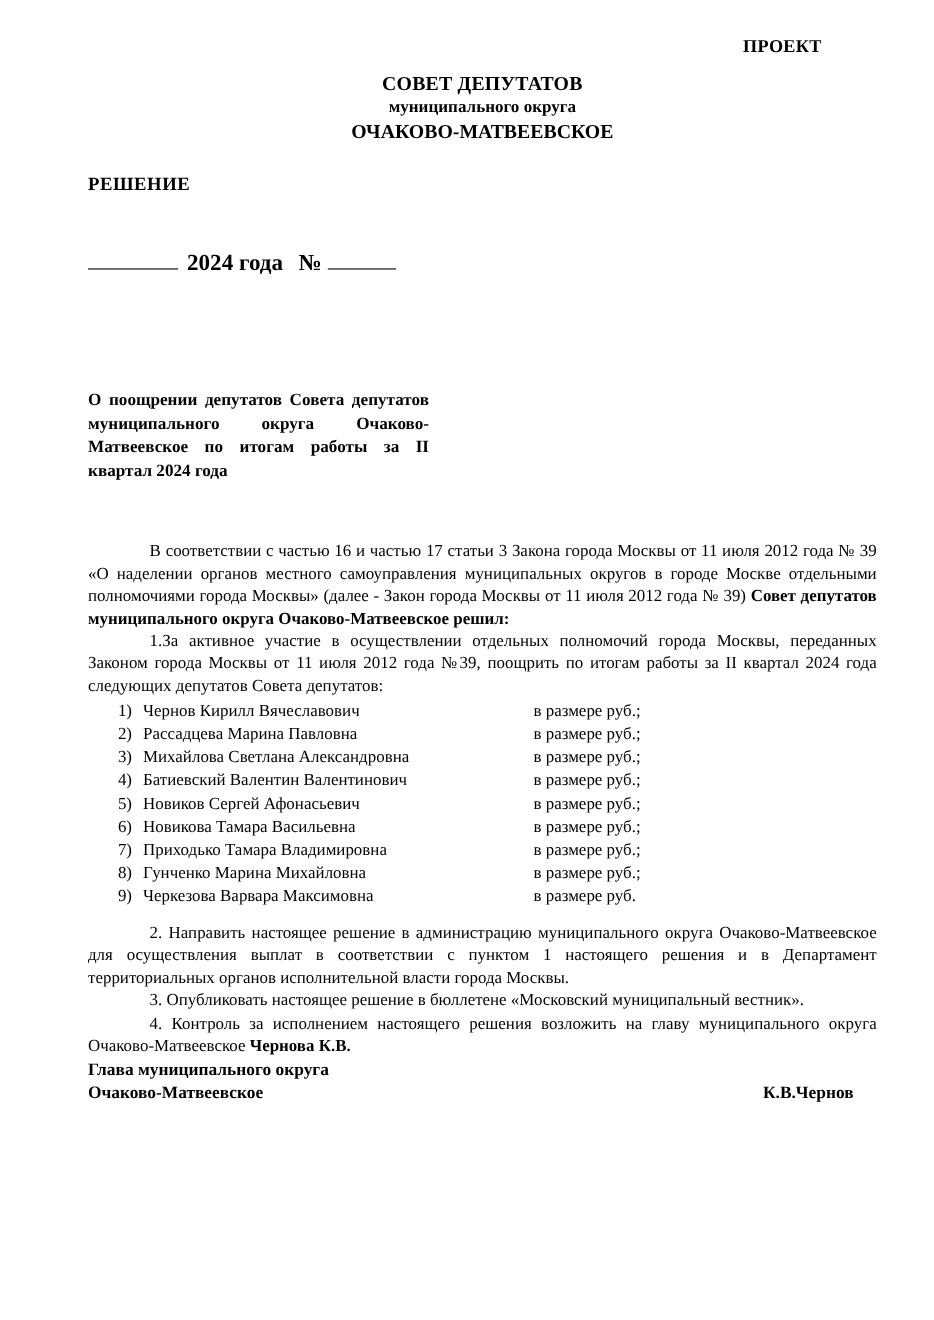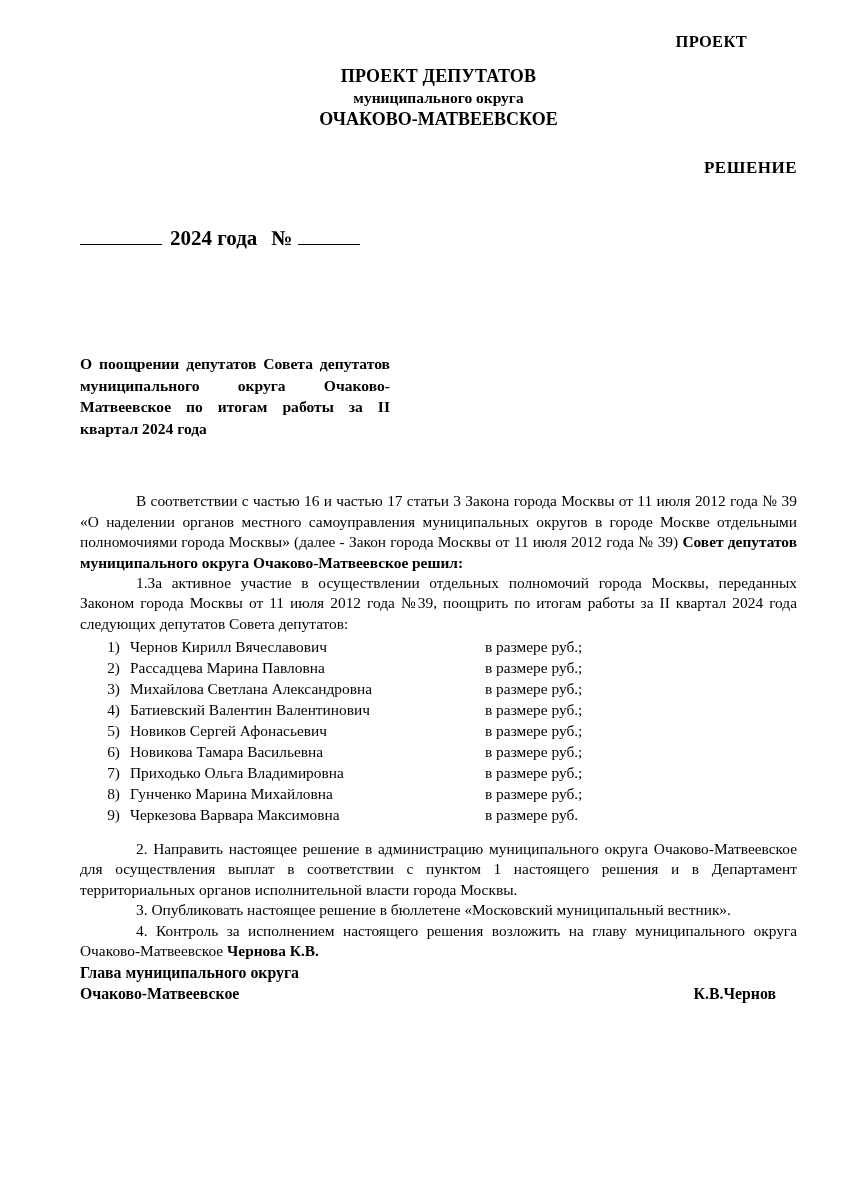--- a/index.html
+++ b/index.html
@@ -44,21 +44,21 @@
     font-weight: bold;
     font-size: 15.5px;
     margin-top: 2px;
   }
   .header-line-3 {
     font-weight: bold;
     font-size: 18px;
     margin-top: 2px;
   }
   .doc-type {
-    text-align: right;
+    text-align: left;
     font-weight: bold;
     font-size: 17px;
     margin-top: 28px;
     letter-spacing: 0.5px;
   }
   .date-line {
     margin-top: 48px;
     font-weight: bold;
     font-size: 21px;
     display: flex;
@@ -158,21 +158,21 @@
   }
 </style>
 </head>
 <body>
 
 <div class="page">
 
   <div class="project-mark">ПРОЕКТ</div>
 
   <div class="header-block">
-    <div class="header-line-1">ПРОЕКТ ДЕПУТАТОВ</div>
+    <div class="header-line-1">СОВЕТ ДЕПУТАТОВ</div>
     <div class="header-line-2">муниципального округа</div>
     <div class="header-line-3">ОЧАКОВО-МАТВЕЕВСКОЕ</div>
   </div>
 
   <div class="doc-type">РЕШЕНИЕ</div>
 
   <div class="date-line">
     <span class="blank-line-long"></span>
     <span class="date-text">2024 года</span>
     <span class="num-sign">№</span>
@@ -212,21 +212,21 @@
       <span class="dep-name">Новиков Сергей Афонасьевич</span>
       <span class="dep-amount">в размере   руб.;</span>
     </div>
     <div class="deputy-row">
       <span class="dep-num">6)</span>
       <span class="dep-name">Новикова Тамара  Васильевна</span>
       <span class="dep-amount">в размере   руб.;</span>
     </div>
     <div class="deputy-row">
       <span class="dep-num">7)</span>
-      <span class="dep-name">Приходько Ольга Владимировна</span>
+      <span class="dep-name">Приходько Тамара Владимировна</span>
       <span class="dep-amount">в размере   руб.;</span>
     </div>
     <div class="deputy-row">
       <span class="dep-num">8)</span>
       <span class="dep-name">Гунченко Марина Михайловна</span>
       <span class="dep-amount">в размере   руб.;</span>
     </div>
     <div class="deputy-row">
       <span class="dep-num">9)</span>
       <span class="dep-name">Черкезова Варвара Максимовна</span>

